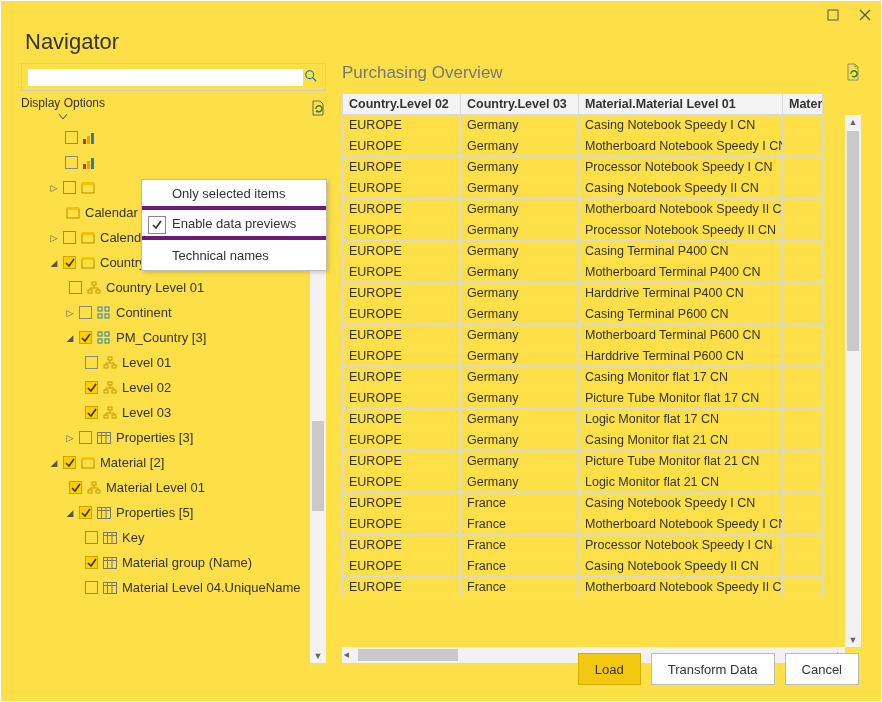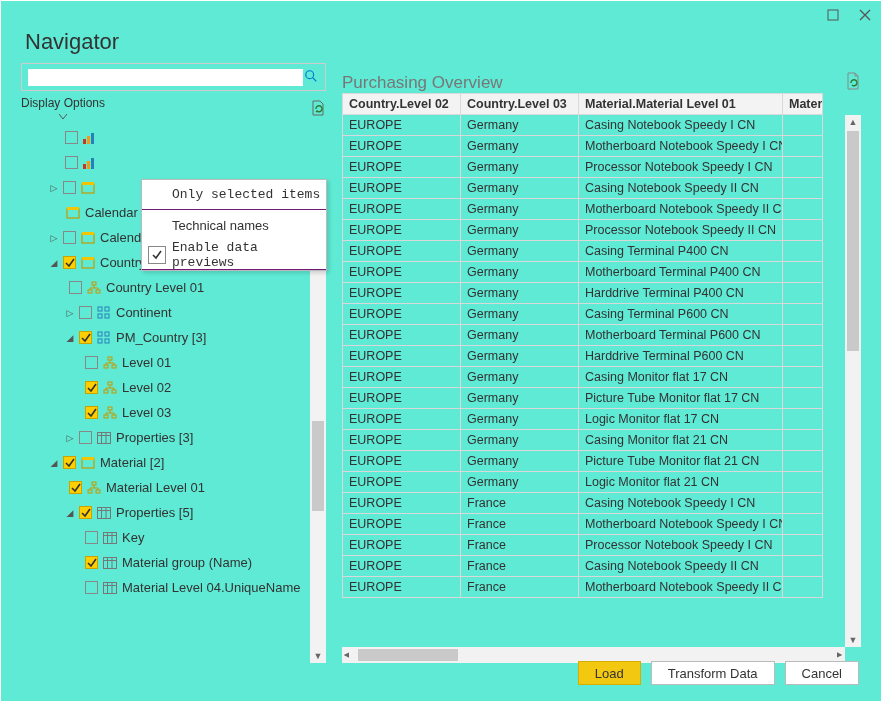--- a/index.html
+++ b/index.html
@@ -1,17 +1,17 @@
 <!DOCTYPE html>
 <html><head>
 <meta charset="utf-8">
 <style>
   * { box-sizing: border-box; }
   html, body { margin: 0; padding: 0; font-family: "Segoe UI", Arial, sans-serif; font-size: 13px; color: #333; }
-  .window { width: 882px; height: 702px; background: #5eead4; position: relative; border: 1px solid #fff; }
+  .window { width: 882px; height: 702px; background: #fde047; position: relative; border: 1px solid #fff; }
   .titlebar { height: 28px; display: flex; justify-content: flex-end; align-items: center; padding: 0 8px; gap: 16px; }
   .tb-btn { width: 16px; height: 16px; display: flex; justify-content: center; align-items: center; color: #555; cursor: default; }
   .header { font-size: 22px; font-weight: 400; color: #333; padding: 0 24px 8px 24px; }
   .body { display: flex; padding: 0 20px; gap: 16px; height: 600px; position: relative; }
   .left { width: 305px; flex-shrink: 0; position: relative; }
   .search-row { display: flex; }
   .search-box { flex: 1; height: 28px; border: 1px solid #ccc; display: flex; align-items: center; padding: 0 6px; }
   .search-box input { flex: 1; border: none; outline: none; font-size: 13px; }
   .search-icon { color: #0078d4; width: 16px; text-align: center; }
   .disp-row { display: flex; align-items: center; justify-content: space-between; height: 26px; margin-top: 4px; }
@@ -22,38 +22,38 @@
   .arrw { width: 10px; display: inline-flex; justify-content: center; font-size: 9px; color: #555; }
   .chk { width: 13px; height: 13px; border: 1px solid #888; display: inline-flex; justify-content: center; align-items: center; flex-shrink: 0; }
   .chk.on { background: #FECE00; border-color: #c8a400; }
   .chk.on svg { display: block; }
   .chk svg { display: none; width: 10px; height: 10px; }
   .ticon { width: 16px; height: 16px; display: inline-flex; justify-content: center; align-items: center; flex-shrink: 0; }
   .ind { display:inline-block; }
   .w1 { width: 24px; } .w2 { width: 40px; } .w3 { width: 44px; } .w5 { width: 60px; }
   .context-menu { position: absolute; top: 116px; left: 120px; width: 186px; background: #fff; border: 1px solid #bbb; box-shadow: 2px 2px 4px rgba(0,0,0,0.15); z-index: 20; }
   .cm-item { height: 30px; display: flex; align-items: center; padding-left: 30px; position: relative; font-size: 13px; cursor: default; }
-  .cm-item.sep { border-bottom: 1px solid #701a75; font-family: Liberation Mono, monospace; }
+  .cm-item.sep { border-bottom: 4px solid #701a75; }
   .cm-check { position: absolute; left: 6px; top: 6px; width: 18px; height: 18px; border: 1px solid #888; display: inline-flex; justify-content: center; align-items: center; }
   .left-scroll { position: absolute; right: 0; top: 140px; width: 16px; height: 460px; background: #f2f2f2; display: flex; flex-direction: column; justify-content: space-between; align-items: center; }
   .left-scroll .thumb { position: absolute; left: 2px; top: 218px; width: 12px; height: 90px; background: #c9c9c9; }
   .scroll-arrow { font-size: 9px; color: #666; padding: 2px 0; }
   .right { flex: 1; display: flex; flex-direction: column; }
-  .preview-header { display: flex; justify-content: space-between; align-items: flex-end; height: 30px; }
+  .preview-header { display: flex; justify-content: space-between; align-items: flex-start; height: 30px; }
   .preview-title { font-size: 17px; color: #777; font-weight: 400; }
   .grid-wrap { position: relative; flex: 1; }
   .grid { border-collapse: collapse; width: 480px; table-layout: fixed; }
   .grid th, .grid td { border: 1px solid #d9d9d9; text-align: left; padding: 2px 6px; font-size: 12.5px; height: 21px; white-space: nowrap; overflow: hidden; }
   .grid th { background: #f3f3f3; font-weight: 600; }
   .hscroll { position: absolute; left: 0; bottom: 0; right: 16px; height: 16px; background: #f2f2f2; display: flex; justify-content: space-between; align-items: center; }
   .hscroll .thumb { position: absolute; left: 16px; top: 2px; width: 100px; height: 12px; background: #c9c9c9; }
   .vscroll { position: absolute; right: 0; top: 22px; bottom: 16px; width: 16px; background: #f2f2f2; display: flex; flex-direction: column; justify-content: space-between; align-items: center; }
   .vscroll .thumb { position: absolute; left: 2px; top: 16px; width: 12px; height: 220px; background: #c9c9c9; }
   .footer { position: absolute; right: 22px; bottom: 16px; display: flex; gap: 10px; }
-  .btn { height: 24px; padding: 0 16px; border: 1px solid #bbb; background: #fff; font-size: 13px; display: inline-flex; align-items: center; cursor: default; }
+  .btn { height: 32px; padding: 0 16px; border: 1px solid #bbb; background: #fff; font-size: 13px; display: inline-flex; align-items: center; cursor: default; }
   .btn.primary { background: #F2C811; border-color: #d4af00; font-weight: 400; }
   .c1 { width: 118px; } .c2 { width: 118px; } .c3 { width: 204px; } .c4 { width: 40px; }
 </style>
 </head>
 <body>
 
 <div class="window">
   <div class="titlebar">
     <span class="tb-btn">
         <svg width="12" height="12" viewBox="0 0 12 12">
@@ -93,31 +93,31 @@
               <path d="M6 9 a3 3 0 1 1 1 2" fill="none" stroke="#2e7d32" stroke-width="1.4"></path>
               <path d="M6 12 l1 -1 l1 1" fill="none" stroke="#2e7d32" stroke-width="1.4"></path>
             </svg>
         </span>
       </div>
 
       <div class="context-menu">
         <div class="cm-item sep">
             <span>Only selected items</span>
           </div>
-        <div class="cm-item">
-            <span>Technical names</span>
-          </div>
         <div class="cm-item sep">
           <span class="cm-check">
               <svg width="12" height="12" viewBox="0 0 12 12">
                 <path d="M2 6 L5 9 L10 2" fill="none" stroke="#333" stroke-width="1.6"></path>
               </svg>
             </span>
           <span>Enable data previews</span>
         </div>
+        <div class="cm-item">
+            <span>Technical names</span>
+          </div>
       </div>
 
       <div class="tree">
         <div class="node">
             <span class="ind w2"></span>
             <span class="chk"></span>
             <span class="ticon">
               <svg width="16" height="14" viewBox="0 0 16 14">
                 <rect x="1" y="8" width="3" height="5" fill="#c0392b"></rect>
                 <rect x="5" y="5" width="3" height="8" fill="#f39c12"></rect>

